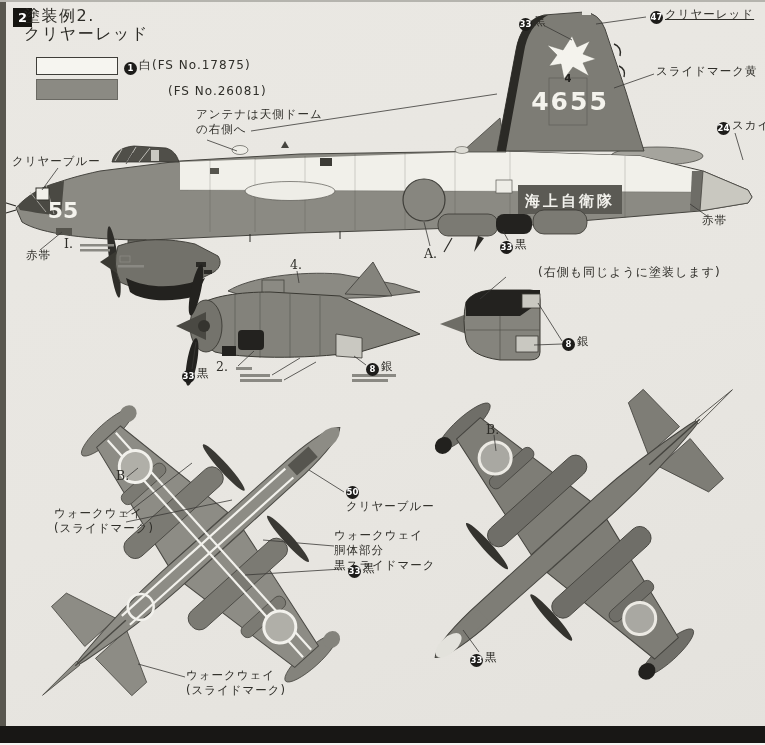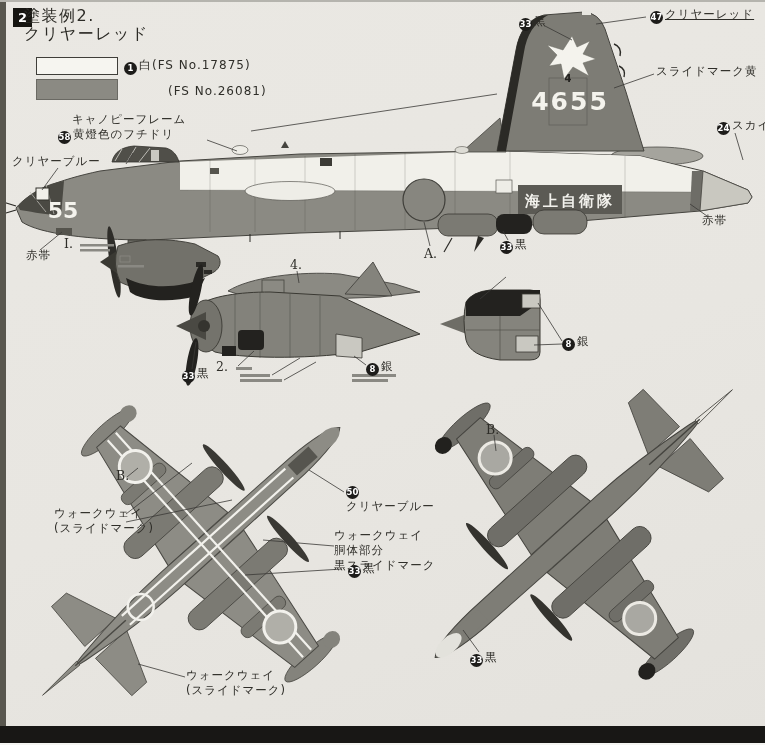--- a/index.html
+++ b/index.html
@@ -246,43 +246,44 @@
   <div class="co" style="left:519px;top:14px;">
     <span class="cnum">33</span><span>黒</span>
   </div>
   <div class="co" style="left:650px;top:7px;text-decoration:underline;">
     <span class="cnum">47</span><span>クリヤーレッド</span>
   </div>
   <div class="co" style="left:656px;top:64px;">スライドマーク黄</div>
   <div class="co" style="left:717px;top:118px;">
     <span class="cnum">24</span><span>スカイ</span>
   </div>
-  <div class="co" style="left:58px;top:112px;">
-    <span class="ln" style="padding-left:14px;">キャノピーフレーム</span>
-    <span class="ln"><span class="cnum">58</span><span>黄燈色のフチドリ</span></span>
+  <div class="co" style="left:196px;top:107px;">
+    <span class="ln">アンテナは天側ドーム</span>
+    <span class="ln">の右側へ</span>
   </div>
   <div class="co" style="left:12px;top:154px;">クリヤーブルー</div>
   <div class="co" style="left:26px;top:248px;">赤帯</div>
   <div class="co step" style="left:64px;top:236px;">I.</div>
   <div class="co step" style="left:424px;top:246px;">A.</div>
   <div class="co" style="left:500px;top:237px;">
     <span class="cnum">33</span><span>黒</span>
   </div>
   <div class="co" style="left:702px;top:213px;">赤帯</div>
 
   <div class="co step" style="left:290px;top:257px;">4.</div>
   <div class="co step" style="left:216px;top:359px;">2.</div>
   <div class="co" style="left:182px;top:366px;">
     <span class="cnum">33</span><span>黒</span>
   </div>
   <div class="co" style="left:366px;top:359px;">
     <span class="cnum">8</span><span>銀</span>
   </div>
 
   <div class="co" style="left:504px;top:265px;font-size:12px;">
+    <span class="ln" style="padding-left:34px;">(右側も同じように塗装します)</span>
   </div>
   <div class="co" style="left:562px;top:334px;">
     <span class="cnum">8</span><span>銀</span>
   </div>
 
   <div class="co step" style="left:116px;top:468px;">B.</div>
   <div class="co" style="left:54px;top:506px;">
     <span class="ln">ウォークウェイ</span>
     <span class="ln">(スライドマーク)</span>
   </div>

